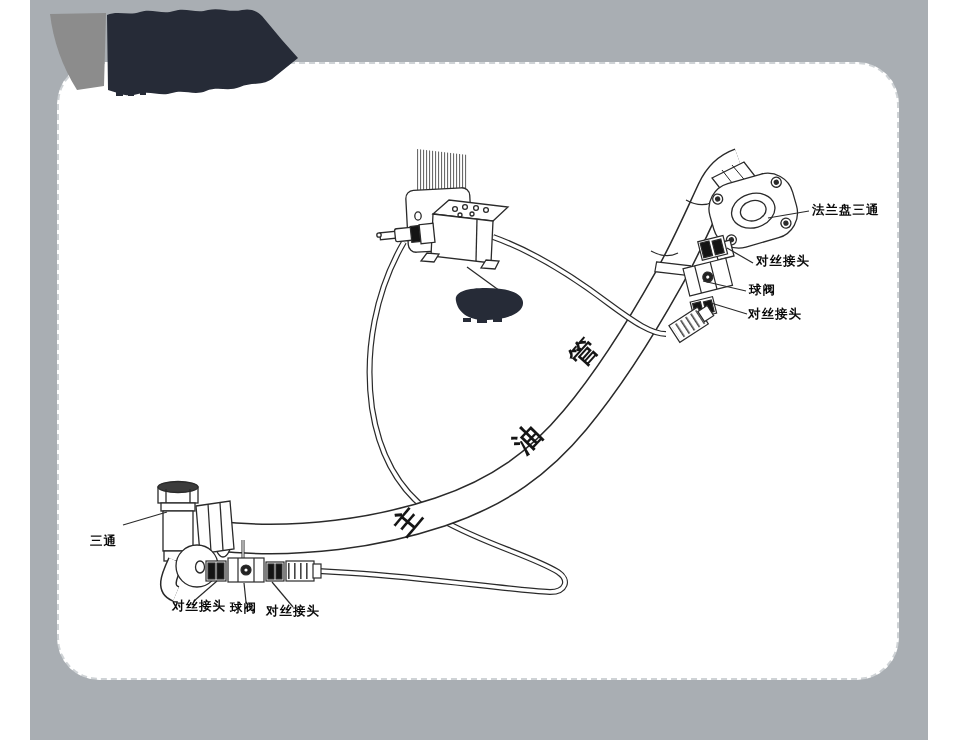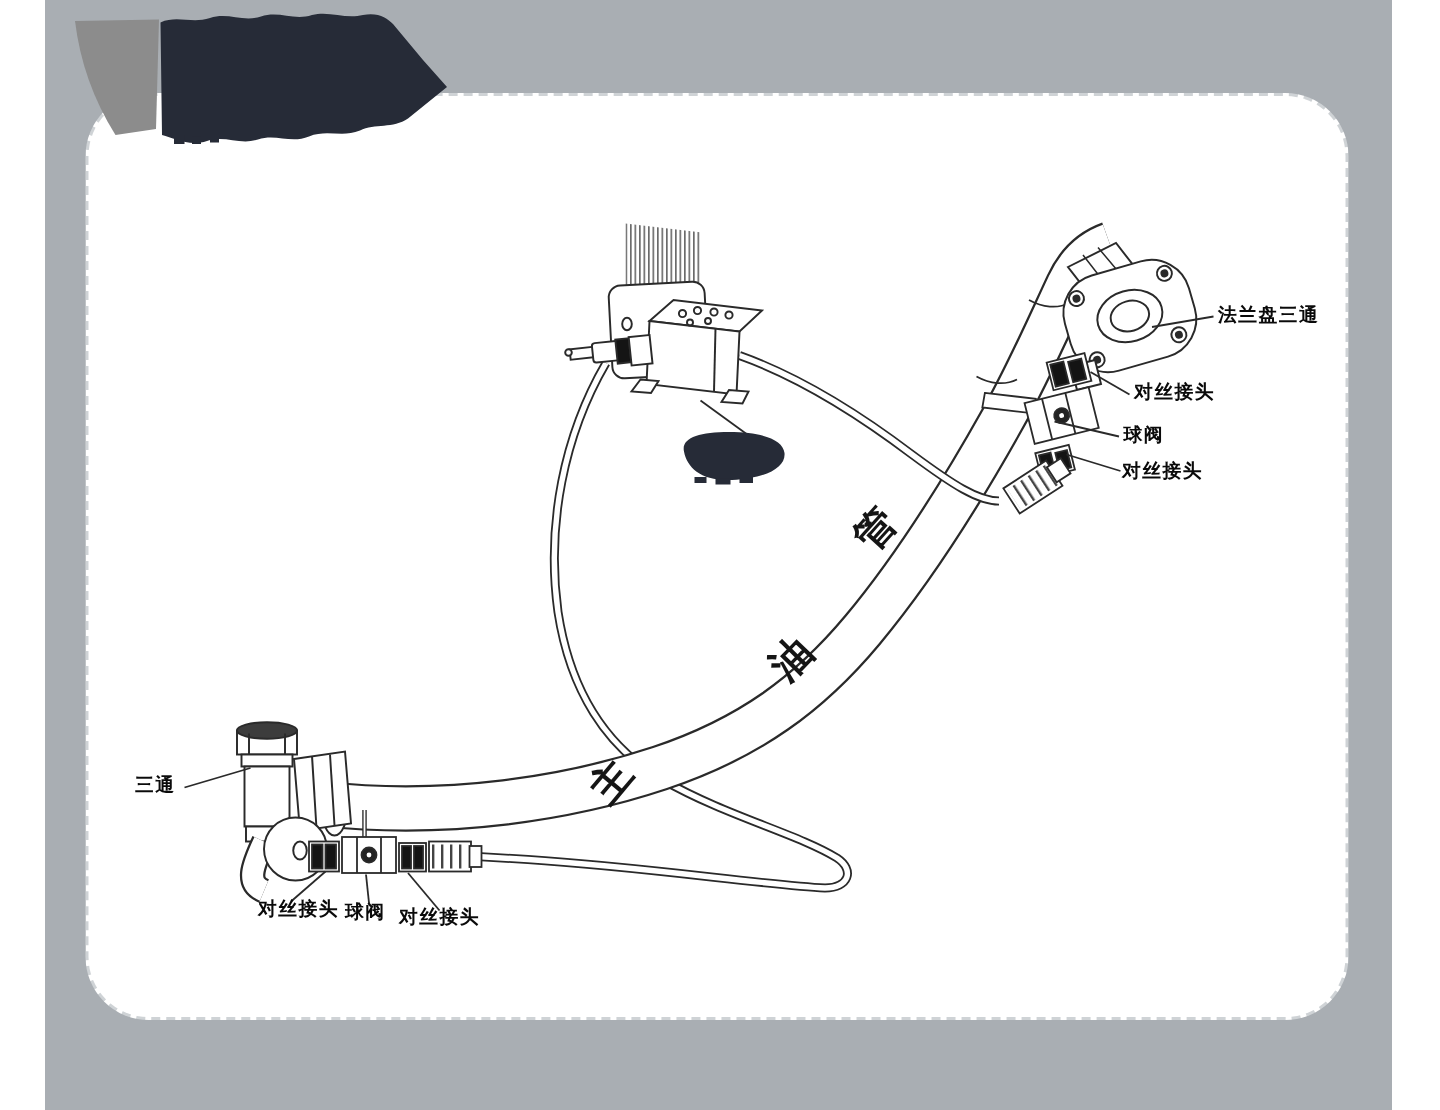--- a/index.html
+++ b/index.html
@@ -193,21 +193,21 @@
       <rect x="463" y="318" width="8" height="4"></rect>
       <rect x="477" y="319" width="10" height="4"></rect>
       <rect x="493" y="318" width="9" height="4"></rect>
     </g>
   </svg>
 
   <div class="part-label" style="left:812px;top:204px">法兰盘三通</div>
   <div class="part-label" style="left:756px;top:255px">对丝接头</div>
   <div class="part-label" style="left:749px;top:284px">球阀</div>
   <div class="part-label" style="left:748px;top:308px">对丝接头</div>
-  <div class="part-label" style="left:90px;top:517px">三通</div>
+  <div class="part-label" style="left:90px;top:535px">三通</div>
   <div class="part-label" style="left:172px;top:600px">对丝接头</div>
   <div class="part-label" style="left:230px;top:602px">球阀</div>
   <div class="part-label" style="left:266px;top:605px">对丝接头</div>
 
   <div class="hose-char" style="left:394px;top:503px;transform:rotate(-50deg)">主</div>
   <div class="hose-char" style="left:514px;top:421px;transform:rotate(-46deg)">油</div>
   <div class="hose-char" style="left:570px;top:335px;transform:rotate(-48deg)">管</div>
 
 </div>
 

